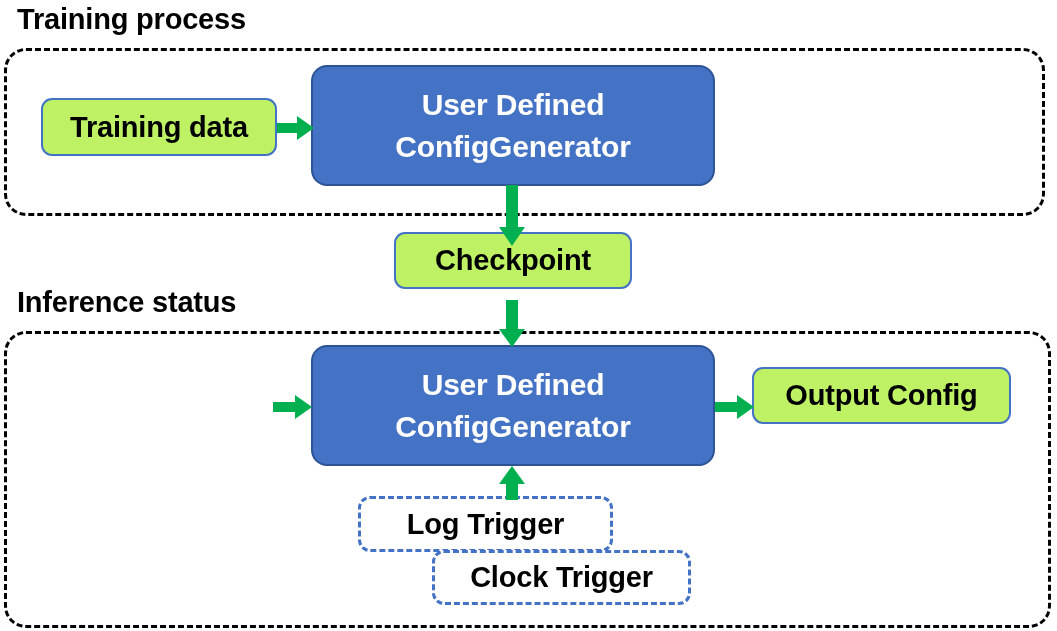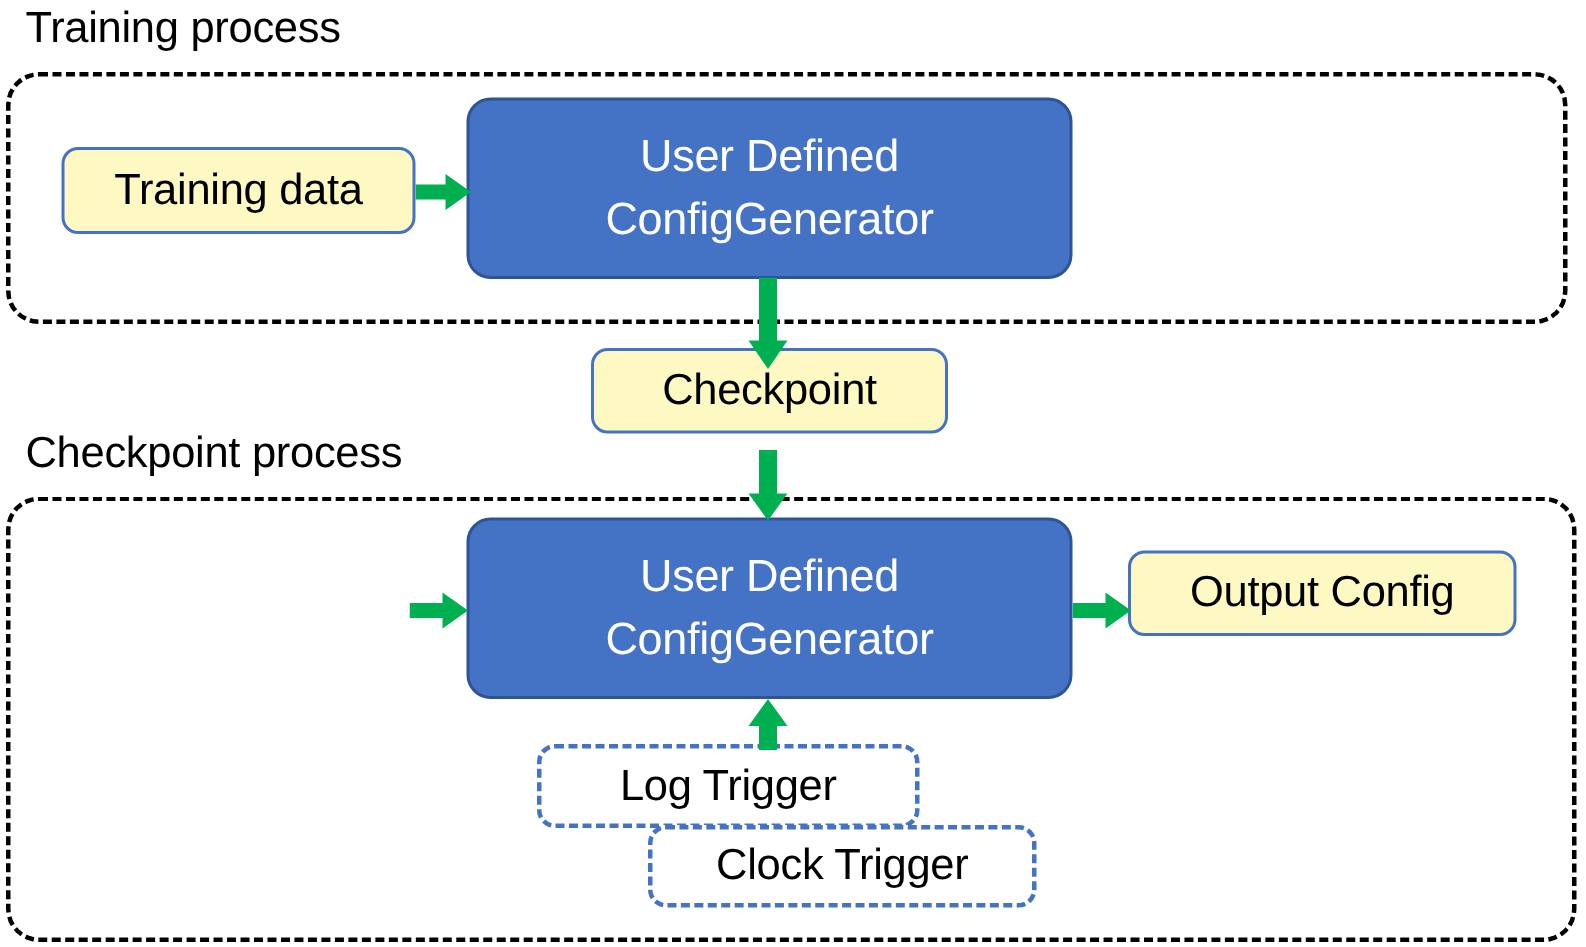--- a/index.html
+++ b/index.html
@@ -8,20 +8,21 @@
     height: 631px;
     background: #ffffff;
     font-family: "Liberation Sans", sans-serif;
     overflow: hidden;
   }
   #canvas {
     position: relative;
     width: 1057px;
     height: 631px;
     background: #ffffff;
+    font-weight: bold;
   }
 
   
   .section-label {
     position: absolute;
     font-size: 29px;
     line-height: 34px;
     color: #000000;
     white-space: nowrap;
     letter-spacing: -0.2px;
@@ -38,21 +39,21 @@
   }
   #container-training  { left: 4px;  top: 48px;  width: 1041px; height: 168px; }
   #container-inference { left: 4px;  top: 331px; width: 1047px; height: 297px; }
 
   
   .node-box {
     position: absolute;
     display: flex;
     align-items: center;
     justify-content: center;
-    background: #fef9c3;
+    background: #bef264;
     border: 2px solid #4472C4;
     border-radius: 11px;
     font-size: 29px;
     line-height: 1;
     color: #000000;
     white-space: nowrap;
     letter-spacing: -0.2px;
   }
   #box-training-data  { left: 41px;  top: 98px;  width: 236px; height: 58px; }
   #box-checkpoint     { left: 394px; top: 232px; width: 238px; height: 57px; }
@@ -134,21 +135,21 @@
   </div>
 
   <div class="node-box" id="box-checkpoint">Checkpoint</div>
 
   <div class="arrow" id="arrow-checkpoint-to-generator">
     <svg width="30" height="48" viewBox="0 0 30 48">
       <path d="M9,0 L21,0 L21,29 L28,29 L15,47 L2,29 L9,29 Z" fill="#00B050"></path>
     </svg>
   </div>
 
-  <div class="section-label" id="label-inference">Checkpoint process</div>
+  <div class="section-label" id="label-inference">Inference status</div>
 
   <div class="process-container" id="container-inference"></div>
 
 
   <div class="arrow" id="arrow-status-to-generator">
     <svg width="40" height="30" viewBox="0 0 40 30">
       <path d="M0,10 L22,10 L22,3 L39,15 L22,27 L22,20 L0,20 Z" fill="#00B050"></path>
     </svg>
   </div>
 

